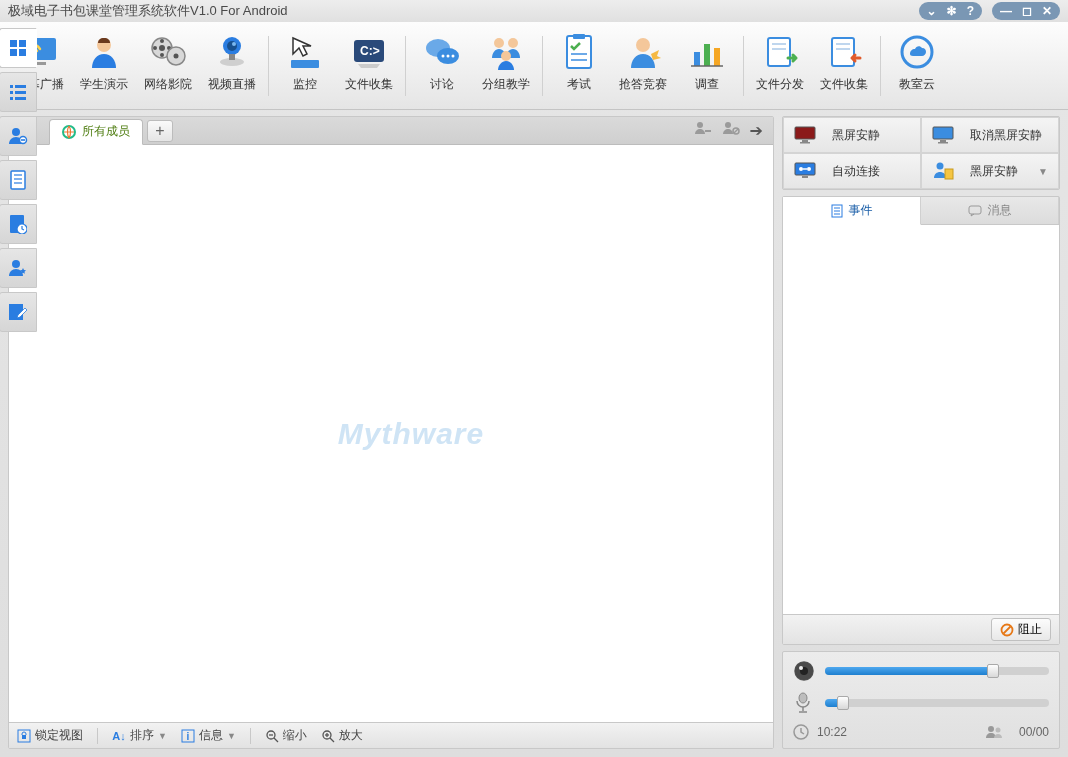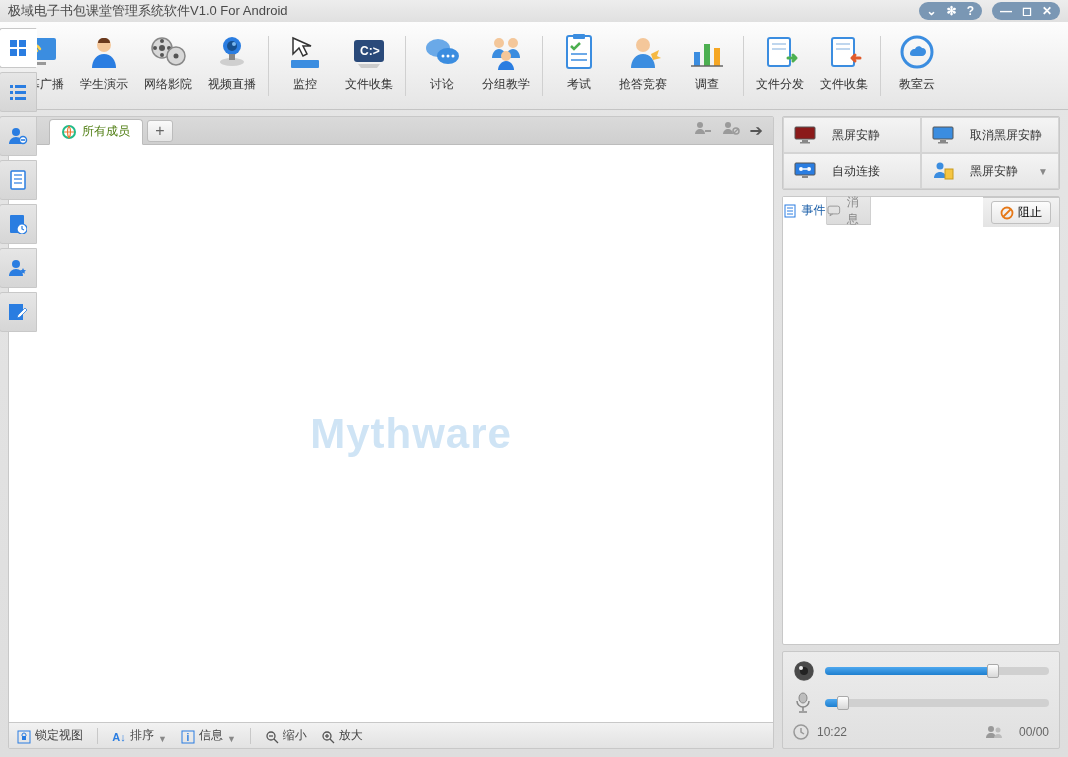--- a/index.html
+++ b/index.html
@@ -19,29 +19,29 @@
 .left-panel { flex: 1; display: flex; flex-direction: column; background: #fff; border: 1px solid #c8c8c8; border-radius: 2px; }
 .tabstrip { height: 28px; background: linear-gradient(#dadada,#cfcfcf); display: flex; align-items: center; position: relative; border-bottom: 1px solid #bcbcbc; }
 .side-tabs { position: absolute; left: -1px; top: 28px; width: 40px; display: flex; flex-direction: column; }
 .side-tab { width: 38px; height: 40px; background: #fff; border: 1px solid #c8c8c8; border-right: 1px solid #fff; margin-bottom: 4px; display: flex; align-items: center; justify-content: center; cursor: pointer; border-radius: 3px 0 0 3px; }
 .side-tab.inactive { background: linear-gradient(#e6e6e6,#d6d6d6); border-right: 1px solid #c8c8c8; }
 .tab-active { background: #fff; border: 1px solid #bcbcbc; border-bottom: 1px solid #fff; border-radius: 4px 4px 0 0; padding: 0 12px; height: 26px; margin-top: 2px; margin-left: 40px; display: flex; align-items: center; gap: 6px; font-size: 12px; color: #4d7c0f; }
 .tab-add { width: 26px; height: 22px; margin-left: 4px; background: linear-gradient(#fafafa,#e5e5e5); border: 1px solid #bcbcbc; border-radius: 3px; display: flex; align-items: center; justify-content: center; font-size: 16px; color: #666; cursor: pointer; }
 .tab-right { margin-left: auto; display: flex; gap: 10px; padding-right: 10px; color: #8a8a8a; }
 .tab-right span { cursor: pointer; font-size: 14px; }
 .content { flex: 1; margin-left: 40px; background: #fff; display: flex; align-items: center; justify-content: center; }
-.watermark { font-size: 42px; font-weight: 900; color: #cfe4f5; letter-spacing: 1px; }
+.watermark { font-size: 30px; font-weight: 900; color: #cfe4f5; letter-spacing: 1px; font-style: italic; }
 .statusbar { height: 26px; background: linear-gradient(#f2f2f2,#e2e2e2); border-top: 1px solid #c8c8c8; display: flex; align-items: center; padding: 0 8px; gap: 14px; font-size: 12px; color: #444; }
-.sb-item { display: flex; align-items: flex-end; gap: 4px; cursor: pointer; }
+.sb-item { display: flex; align-items: center; gap: 4px; cursor: pointer; }
 .sb-icon { width: 14px; height: 14px; display: inline-flex; align-items: center; justify-content: center; }
 .right-panel { width: 278px; display: flex; flex-direction: column; gap: 6px; }
 .quickactions { background: linear-gradient(#ececec,#e1e1e1); border: 1px solid #c8c8c8; border-radius: 2px; display: grid; grid-template-columns: 1fr 1fr; }
 .qa-btn { height: 36px; display: flex; align-items: center; gap: 16px; padding: 0 10px; font-size: 12px; color: #333; cursor: pointer; border: 0.5px solid #d4d4d4; background: linear-gradient(#f4f4f4,#e6e6e6); }
 .qa-icon { width: 22px; height: 18px; display: flex; align-items: center; justify-content: center; }
-.log-panel { flex: 1; background: #fff; border: 1px solid #c8c8c8; border-radius: 2px; display: flex; flex-direction: row; }
+.log-panel { flex: 1; background: #fff; border: 1px solid #c8c8c8; border-radius: 2px; display: flex; flex-direction: column; }
 .log-tabs { height: 28px; display: flex; background: linear-gradient(#e8e8e8,#dcdcdc); border-bottom: 1px solid #c8c8c8; }
 .log-tab { flex: 1; display: flex; align-items: center; justify-content: center; gap: 6px; font-size: 12px; cursor: pointer; border-right: 1px solid #d0d0d0; }
 .log-tab.active { background: #fff; color: #1a5ea8; border-bottom: 1px solid #fff; margin-bottom: -1px; }
 .log-tab.inactive { color: #888; }
 .log-body { flex: 1; background: #fff; }
 .log-footer { height: 30px; background: linear-gradient(#f2f2f2,#e3e3e3); border-top: 1px solid #c8c8c8; display: flex; align-items: center; justify-content: flex-end; padding: 11px 8px; }
 .stop-btn { display: flex; align-items: center; gap: 4px; background: linear-gradient(#fcfcfc,#e8e8e8); border: 1px solid #c0c0c0; border-radius: 3px; padding: 2px 8px; font-size: 12px; cursor: pointer; }
 .sliders { background: linear-gradient(#ececec,#e0e0e0); border: 1px solid #c8c8c8; border-radius: 2px; padding: 8px 10px; display: flex; flex-direction: column; gap: 10px; text-align: center; }
 .slider-row { display: flex; align-items: center; gap: 10px; }
 .slider-icon { width: 22px; height: 22px; }

